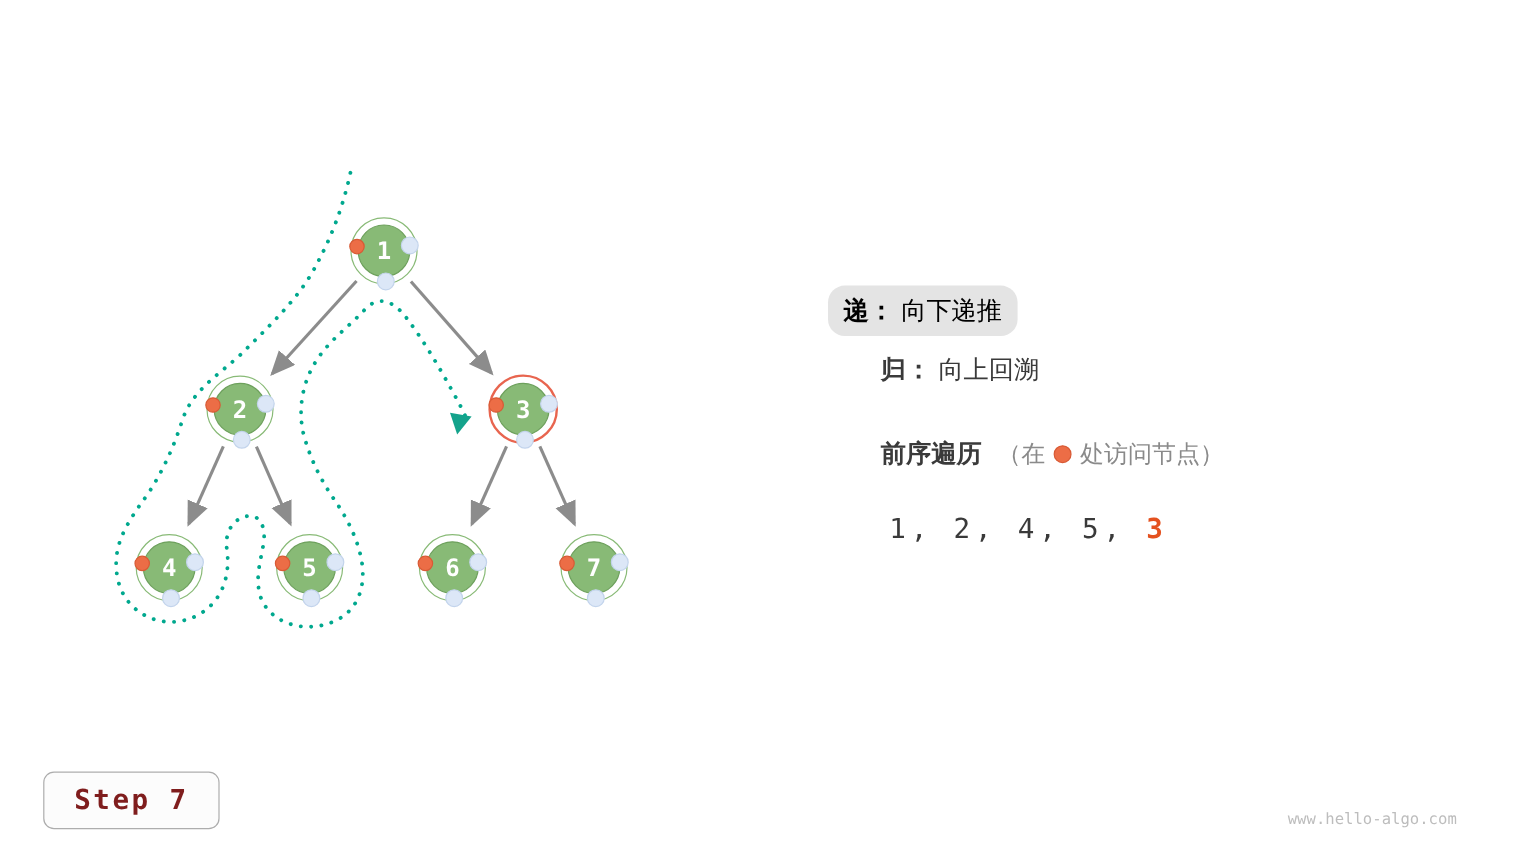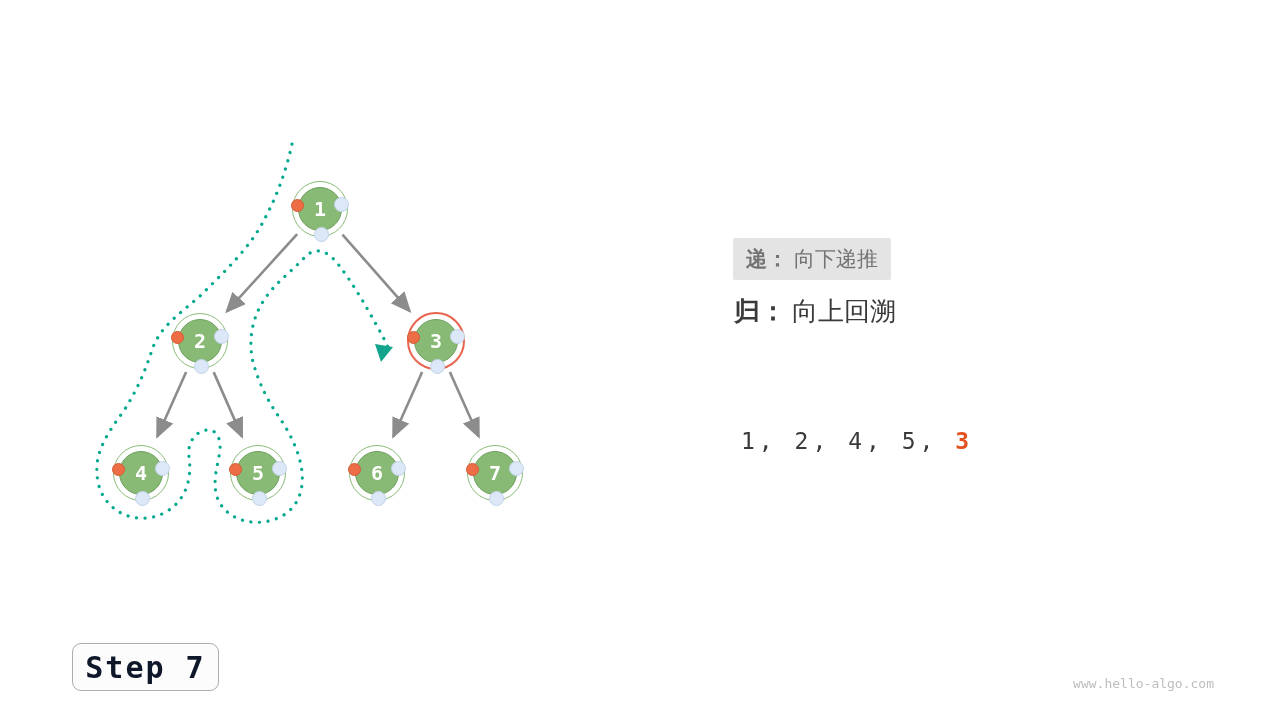--- a/index.html
+++ b/index.html
@@ -37,27 +37,27 @@
   .dot.blue.bottom { left: 25px; top: 49px; }
 
   .edge { stroke: #8C8C8C; stroke-width: 2.6; }
   .trace-path {
     fill: none; stroke: #00A88E; stroke-width: 3.2;
     stroke-linecap: round; stroke-dasharray: 0.1 8.5;
   }
 
   
   .lg-box {
-    position: absolute; left: 733px; top: 238px;
-    background: #E4E4E4; border-radius: 2px;
-    padding: 7px 13px; font-size: 21px; color: #737373;
+    position: absolute; left: 690px; top: 238px;
+    background: #E4E4E4; border-radius: 14px;
+    padding: 7px 13px; font-size: 21px; color: #000000;
   }
   .lg-line {
     position: absolute; left: 734px; top: 294px;
-    font-size: 26px; color: #3A3A3A;
+    font-size: 21px; color: #3A3A3A;
   }
   .lg-key { font-weight: bold; margin-right: 6px; }
   .lg-trav {
     position: absolute; left: 734px; top: 364px;
     display: flex; align-items: center; gap: 7px;
     font-size: 21px; color: #3A3A3A;
   }
   .lg-gray { color: #8A8A8A; font-size: 20px; }
   .mini-dot {
     display: inline-block; width: 15px; height: 15px; border-radius: 50%;
@@ -72,23 +72,22 @@
   .seq-item.current { color: #E4511F; font-weight: bold; }
 
   
   .step-box {
     position: absolute; left: 36px; top: 643px;
     width: 145px; height: 46px;
     border: 1.6px solid #ADADAD; border-radius: 9px;
     background: #FCFCFC;
     display: flex; align-items: center; justify-content: center;
     font-family: "DejaVu Sans Mono", monospace;
-    font-size: 30px; font-weight: bold; color: #0f172a;
+    font-size: 23px; font-weight: bold; color: #7f1d1d;
     letter-spacing: 2px;
-    margin-left: 36px;
   }
 
   .watermark {
     position: absolute; right: 66px; top: 676px;
     font-family: "DejaVu Sans Mono", monospace;
     font-size: 13px; color: #BDBDBD; margin-left: 13px;
   }
 </style>
 </head>
 <body>
@@ -186,20 +185,26 @@
     </div>
 
   <div class="lg-box">
     <span class="lg-key">递：</span><span>向下递推</span>
   </div>
 
   <div class="lg-line">
     <span class="lg-key">归：</span><span>向上回溯</span>
   </div>
 
+  <div class="lg-trav">
+    <span class="lg-key">前序遍历</span>
+    <span class="lg-gray">（在</span>
+    <span class="mini-dot"></span>
+    <span class="lg-gray">处访问节点）</span>
+  </div>
 
   <div id="sequence" class="sequence"><span class="seq-item">1</span><span class="seq-sep">, </span><span class="seq-item">2</span><span class="seq-sep">, </span><span class="seq-item">4</span><span class="seq-sep">, </span><span class="seq-item">5</span><span class="seq-sep">, </span><span class="seq-item current">3</span></div>
 
   <div class="step-box">Step 7</div>
 
   <div class="watermark">www.hello-algo.com</div>
 
 </div>
 
 </body></html>

